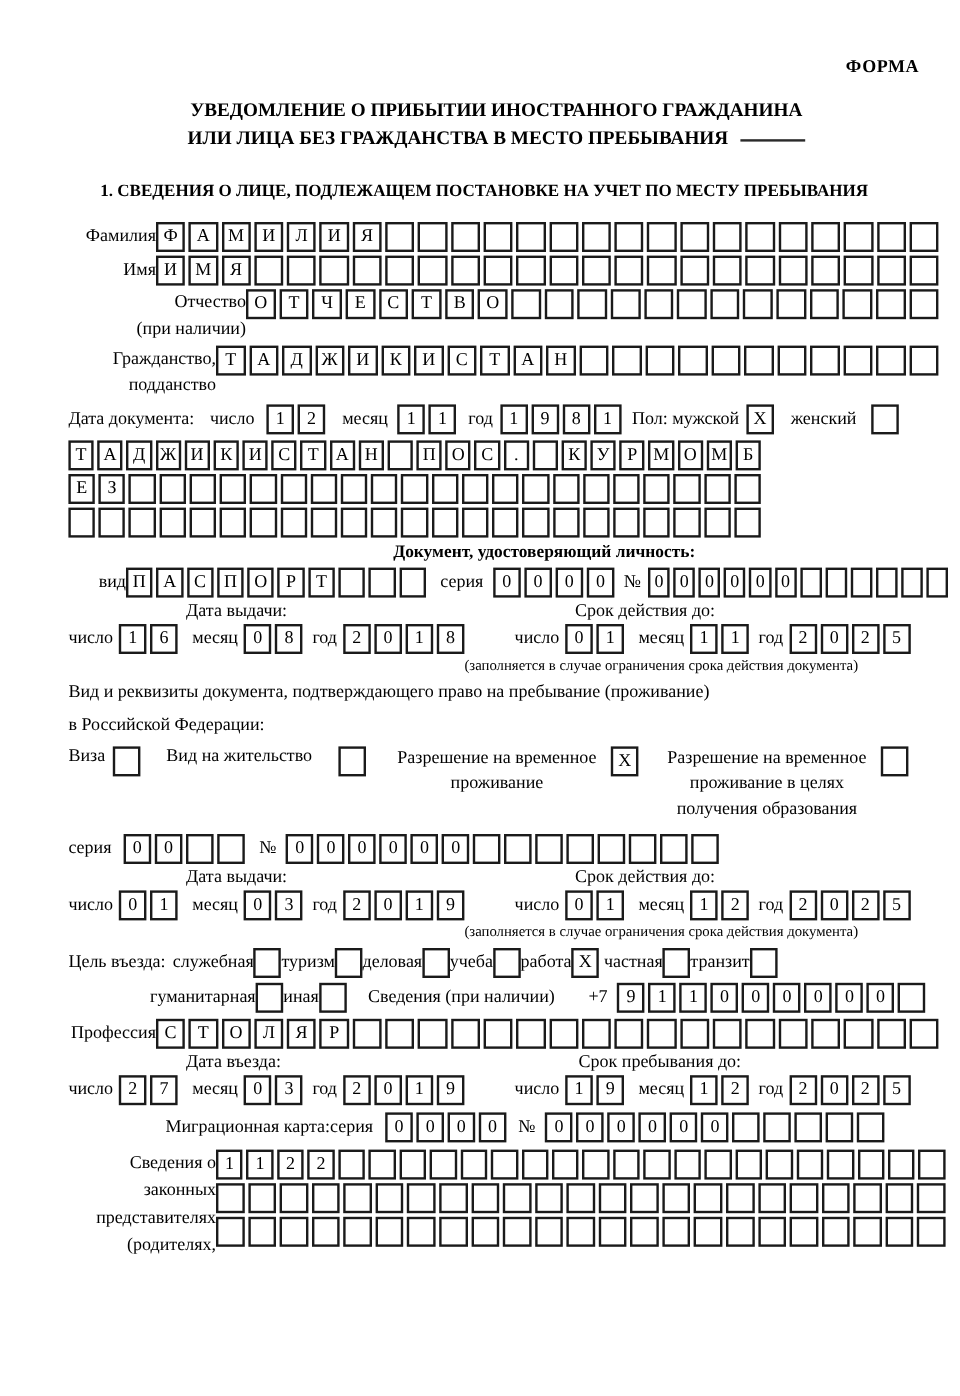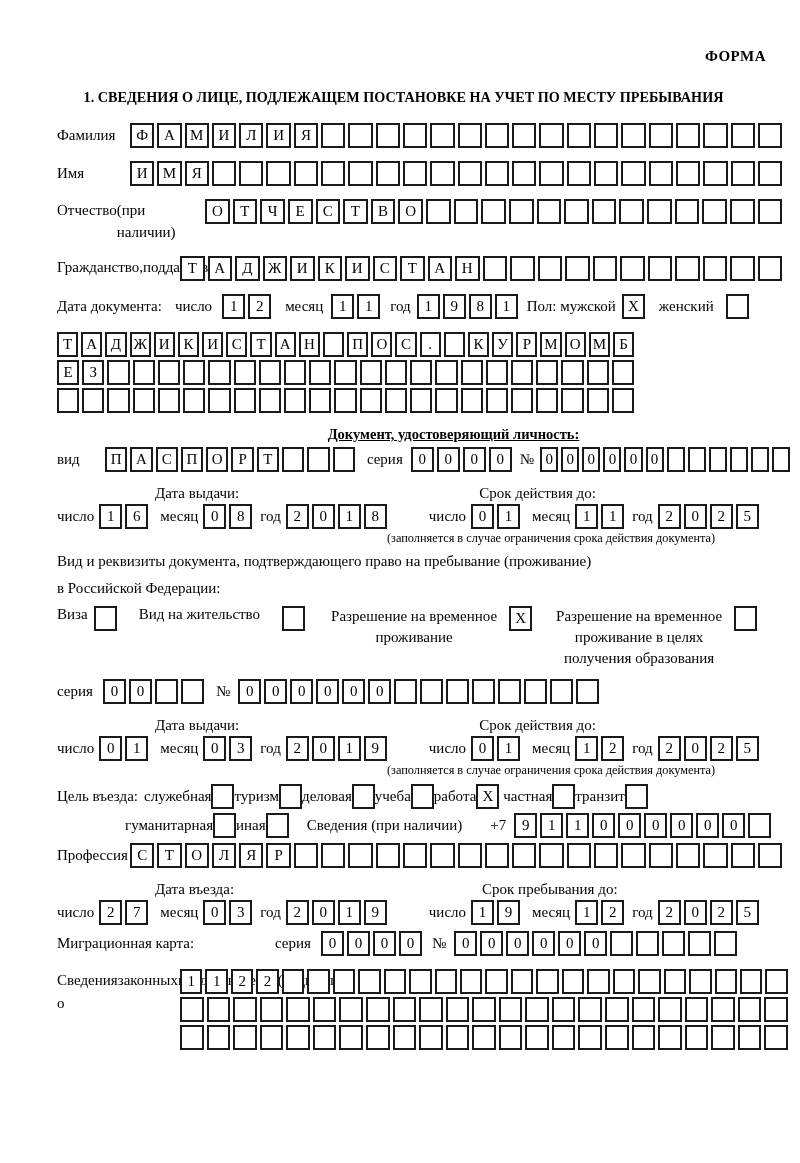--- a/index.html
+++ b/index.html
@@ -10,35 +10,35 @@
   .appendix { margin-left:563px; font-size:13px; line-height:19px; }
   .appendix-note { margin-top:4px; font-size:12.5px; line-height:18px; }
   .forma { text-align:right; padding-right:24px; font-weight:bold; font-size:15px; margin-top:14px; letter-spacing:0.5px; }
 
   .title { text-align:center; font-weight:bold; font-size:16px; line-height:23px; margin-top:16px; margin-left:-20px; }
   .blank-line { display:inline-block; width:54px; border-bottom:2.5px solid #2a2a2a; margin-left:10px; transform:translateY(-2px); }
 
   .sec { font-weight:bold; font-size:14.2px; margin-top:24px; margin-left:-40px; text-align:center; }
 
   .formbody { margin-top:17px; font-size:15px; }
-  .frow { display:flex; align-items:center; margin-bottom:13px; }
+  .frow { display:flex; align-items:center; margin-bottom:3px;text-align:right; }
   .frow.top { align-items:flex-start; }
   .lbl { flex:0 0 auto; }
-  .lblcol { display:flex; flex-direction:row; flex:0 0 auto; line-height:22px; }
+  .lblcol { display:flex; flex-direction:column; flex:0 0 auto; line-height:22px; }
   .gridcol { display:flex; flex-direction:column; gap:3px; }
 
   .cells { display:flex; gap:3px; }
   .cells .cell { flex:1 1 0; height:25px; border:2px solid #1a1a1a; background:#fff;
                  display:flex; align-items:center; justify-content:center; font-size:15px; }
   .cells.fit .cell { flex:0 0 23px; }
 
   .w-s { width:73px; }   
   .w-m { width:148px; }  
   .w-c { width:123px; }
-  .doc-head { text-align:center; font-weight:bold; font-size:14.5px; margin:4px 0 4px 60px;text-decoration:underline; }
+  .doc-head { text-align:center; font-weight:bold; font-size:14.5px; margin:4px 0 4px 60px; }
 
   .date-heads { display:flex; font-size:15px; margin-top:2px; }
   .date-row { display:flex; align-items:center; margin-top:2px; margin-bottom:2px; }
   .date-row .lab { margin-right:5px; }
   .date-row .ml { margin-left:12px; }
   .date-row .ml2 { margin-left:8px; }
   .rightgroup { display:flex; align-items:center; margin-left:42px; }
   .note-right { font-size:12.3px; margin-left:330px; margin-bottom:4px; }
 
   .intro { font-size:15px; line-height:23px; margin-top:4px; }
@@ -51,20 +51,24 @@
   .purpose2-row { display:flex; align-items:center; margin-top:4px; }
 </style>
 </head>
 <body>
 
 <div class="page">
 
 
   <div class="forma">ФОРМА</div>
 
+  <div class="title">
+    <div>УВЕДОМЛЕНИЕ О ПРИБЫТИИ ИНОСТРАННОГО ГРАЖДАНИНА</div>
+    <div><span>ИЛИ ЛИЦА БЕЗ ГРАЖДАНСТВА В МЕСТО ПРЕБЫВАНИЯ</span><span class="blank-line"></span></div>
+  </div>
 
   <div class="sec">1. СВЕДЕНИЯ О ЛИЦЕ, ПОДЛЕЖАЩЕМ ПОСТАНОВКЕ НА УЧЕТ ПО МЕСТУ ПРЕБЫВАНИЯ</div>
 
   <div class="formbody">
 
     <div class="frow">
       <span class="lbl w-s">Фамилия</span>
       <span class="cells" style="width:652px">
           <span class="cell">Ф</span>
           <span class="cell">А</span>

